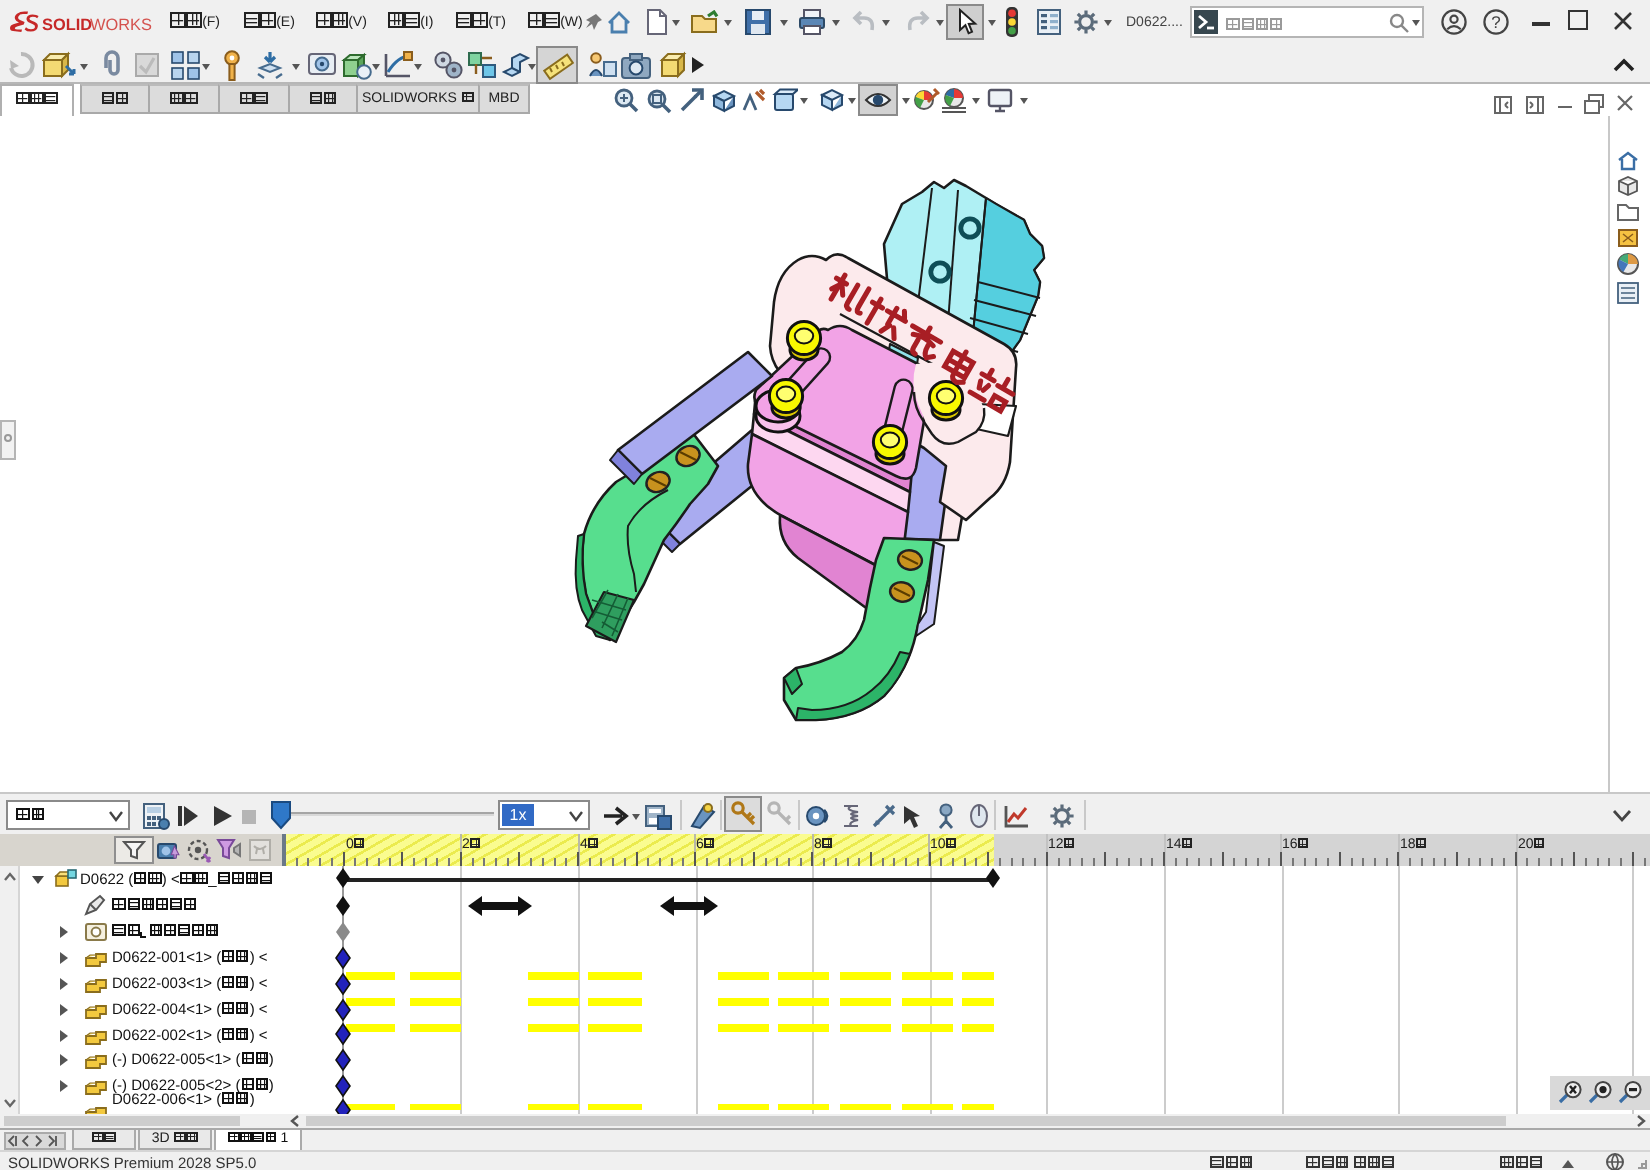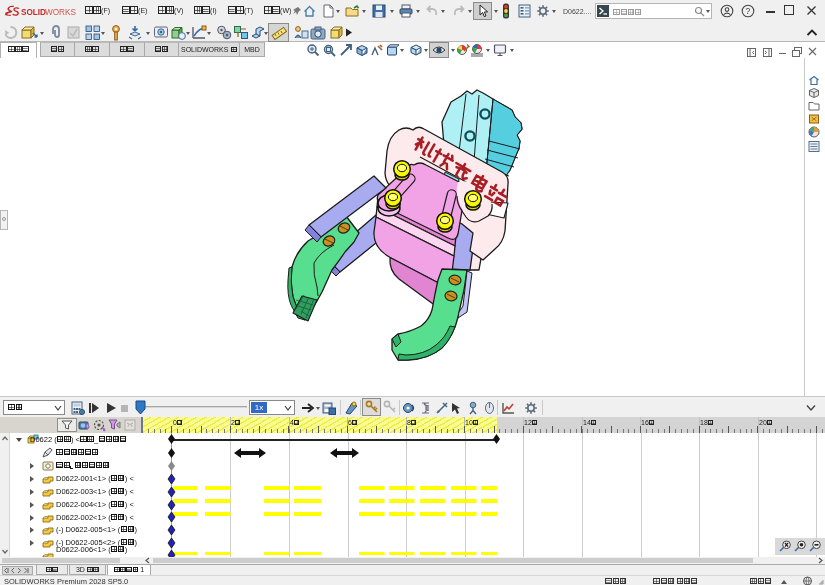--- a/index.html
+++ b/index.html
@@ -688,21 +688,21 @@
     </svg>
 
 <svg class="ic" style="left:15px;top:3px" width="8" height="8" viewBox="0 0 8 8">
       <path d="M1 2 L7 2 L4 6 Z" fill="#444"></path>
     </svg>
 <svg class="ic" style="left:27px;top:0" width="12" height="12" viewBox="0 0 12 12">
       <rect x="1" y="5" width="6" height="5" fill="#f3c93f" stroke="#8a6d1d" stroke-width=".8"></rect>
       <path d="M1 5 L3 3 L9 3 L7 5 Z" fill="#f9e07a" stroke="#8a6d1d" stroke-width=".8"></path>
       <rect x="7" y="2" width="4" height="4" fill="#74d6e0" stroke="#2a6a74" stroke-width=".8"></rect>
     </svg>
-<div class="treetxt" style="left:30px;top:0;width:100px;overflow:hidden">D0622 (<span class="h"></span><span class="h v3"></span>) &lt;<span class="h"></span><span class="h v3"></span>_<span class="h v2"></span><span class="h"></span><span class="h v3"></span><span class="h v2"></span></div>
+<div class="treetxt" style="left:40px;top:0;width:100px;overflow:hidden">D0622 (<span class="h"></span><span class="h v3"></span>) &lt;<span class="h"></span><span class="h v3"></span>_<span class="h v2"></span><span class="h"></span><span class="h v3"></span><span class="h v2"></span></div>
 <svg class="ic" style="left:42px;top:14px" width="11" height="11" viewBox="0 0 11 11">
       <path d="M1 10 L3 5 L8 1 L10 3 L6 8 Z" fill="#e8e8e8" stroke="#555" stroke-width="1"></path>
       <path d="M3 5 L6 8" stroke="#555" stroke-width="1"></path>
     </svg>
 <div class="treetxt" style="left:56px;top:13px"><span class="h"></span><span class="h v2"></span><span class="h v3"></span><span class="h"></span><span class="h v2"></span><span class="h"></span></div>
 <svg class="ic" style="left:29px;top:29px" width="6" height="8" viewBox="0 0 6 8">
       <path d="M1 1 L5 4 L1 7 Z" fill="#555"></path>
     </svg>
 <svg class="ic" style="left:42px;top:27px" width="12" height="11" viewBox="0 0 12 11">
       <rect x="1" y="2" width="10" height="8" rx="1" fill="#f5f0e0" stroke="#8a7a4a"></rect>

